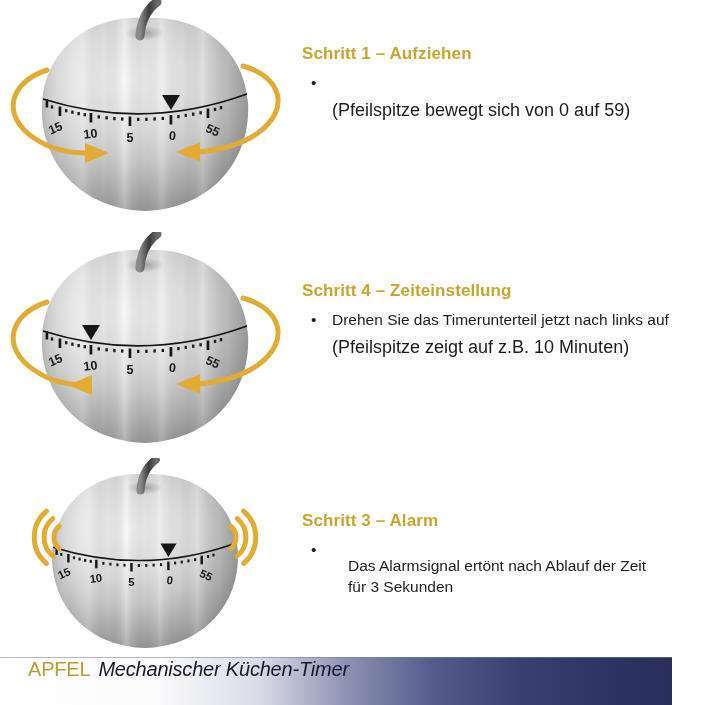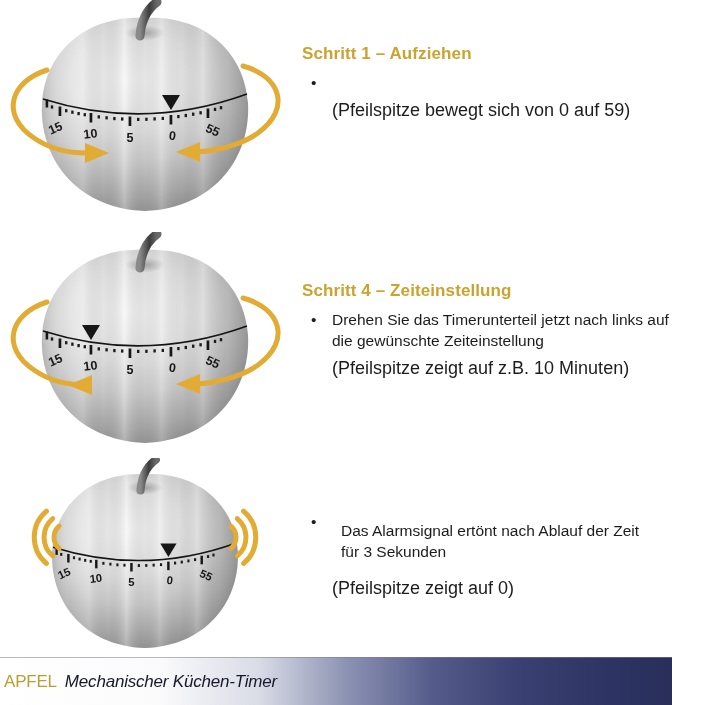--- a/index.html
+++ b/index.html
@@ -6,21 +6,21 @@
   .page{position:relative;width:672px;height:705px;background:#ffffff;overflow:hidden;
         font-family:"Liberation Sans",sans-serif;}
   svg.apple{position:absolute;}
   .step-text{position:absolute;left:302px;width:412px;color:#1c1c1c;}
   .step-heading{margin:0 0 8px 0;font-size:17px;font-weight:bold;color:#cba32f;letter-spacing:.1px;}
   .bullet-row{display:flex;padding-left:9px;font-size:15.5px;line-height:21px;}
   .dot{flex:0 0 21px;}
   .bline span{display:block;}
   .note{margin:7px 0 0 30px;font-size:18px;line-height:21px;}
   .footer{position:absolute;left:0;top:657px;width:720px;height:48px;box-sizing:border-box;
-          display:flex;align-items:center;padding-left:4px;font-size:17px;letter-spacing:-.2px;
+          display:flex;align-items:flex-start;padding-left:28px;font-size:20px;letter-spacing:-.2px;
           border-top:1px solid rgba(120,126,150,.55);
           background:linear-gradient(90deg,#ffffff 0%,#fbfbfc 22%,#d9dbe6 36%,#8d93b3 48%,
                      #555c8b 60%,#3a4172 72%,#2d3463 85%,#262b52 100%);}
   .brand{color:#b89f35;margin-right:8px;}
   .product{color:#16192b;font-style:italic;}
   .dial-label{font-family:"Liberation Sans",sans-serif;font-size:12.5px;font-weight:bold;
               fill:#161616;text-anchor:middle;}
 </style>
 </head>
 <body>
@@ -141,21 +141,20 @@
       <path d="M243 66 C280 76 292 108 258 133 C246 142 224 150 198 152" fill="none" stroke="#e2ab33" stroke-width="5" stroke-linecap="round"></path>
       <polygon points="200,142 176,152 200,162" fill="#e2ab33"></polygon>
     </g>
   </svg>
   <section class="step-text" style="top:281px">
     <h3 class="step-heading">Schritt 4 – Zeiteinstellung</h3>
     <div class="bullet-row">
       <span class="dot">•</span>
       <p class="bline" style="margin:0">
         <span>Drehen Sie das Timerunterteil jetzt nach links auf</span>
-        <span>die gewünschte Zeiteinstellung</span>
       </p>
     </div>
     <p class="note">(Pfeilspitze zeigt auf z.B. 10 Minuten)</p>
   </section>
 
   <svg class="apple" style="left:14px;top:458px" width="262" height="200" viewBox="0 0 290 222">
     <use href="#appleBody"></use>
     <use href="#dialGroup"></use>
     <polygon points="162,95 180,95 171,110" fill="#161616"></polygon>
     <g fill="none" stroke="#e2ab33" stroke-width="5.5" stroke-linecap="round">
@@ -163,28 +162,28 @@
       <path d="M42.6 67.3 A 27 27 0 0 0 42.6 108.7"></path>
       <path d="M35.6 58.9 A 38 38 0 0 0 35.6 117.1"></path>
     </g>
     <g fill="none" stroke="#e2ab33" stroke-width="5.5" stroke-linecap="round">
       <path d="M240.3 75.7 A 16 16 0 0 1 240.3 100.3"></path>
       <path d="M247.4 67.3 A 27 27 0 0 1 247.4 108.7"></path>
       <path d="M254.4 58.9 A 38 38 0 0 1 254.4 117.1"></path>
     </g>
   </svg>
   <section class="step-text" style="top:511px">
+    <h3 class="step-heading">Schritt 3 – Alarm</h3>
     <div class="bullet-row">
       <span class="dot">•</span>
-      <p class="bline" style="margin:9px">
+      <p class="bline" style="margin:16px">
         <span>Das Alarmsignal ertönt nach Ablauf der Zeit</span>
         <span>für 3 Sekunden</span>
       </p>
     </div>
-    <p class="note">(Pfeilspitze zeigt auf 0)</p>
   </section>
 
   <footer class="footer">
     <span class="brand">APFEL</span>
     <span class="product">Mechanischer Küchen-Timer</span>
   </footer>
 
 </div>
 
 </body></html>

